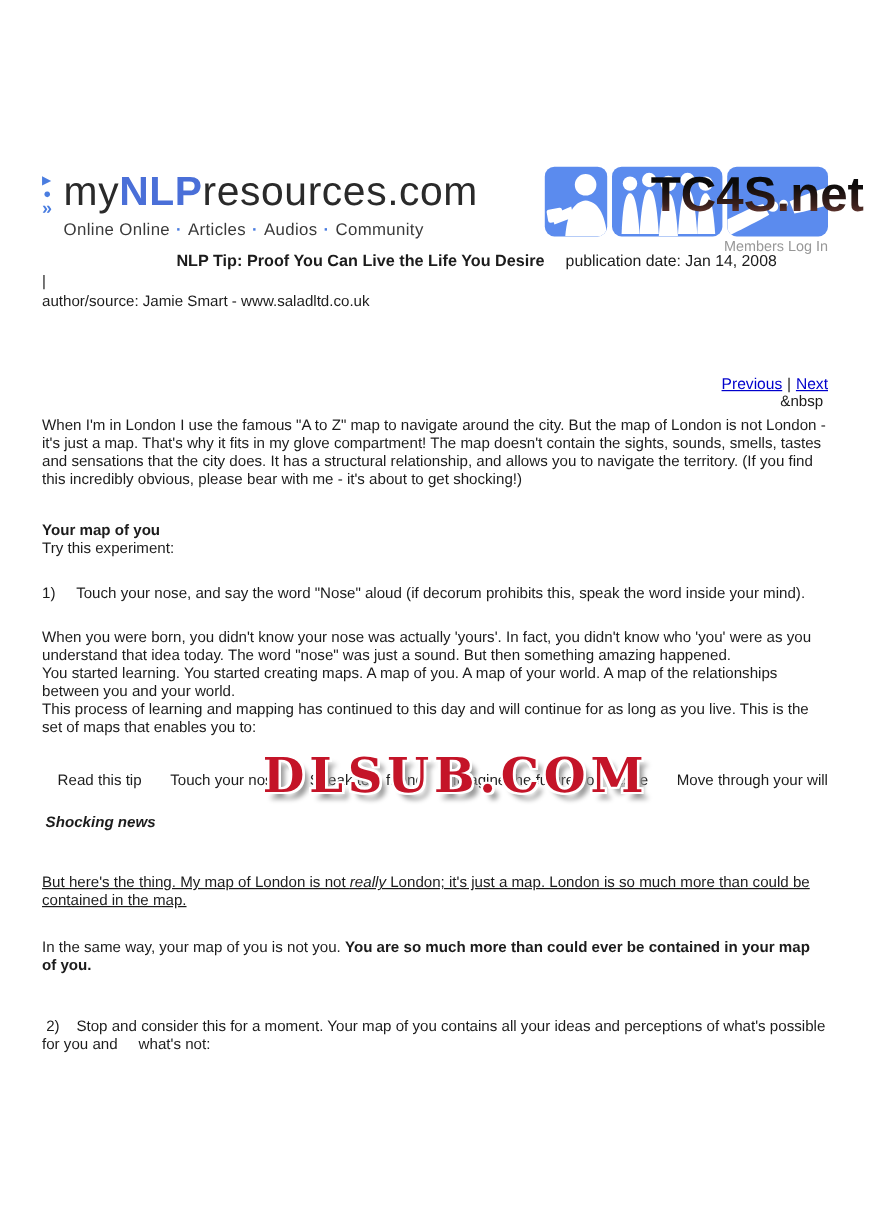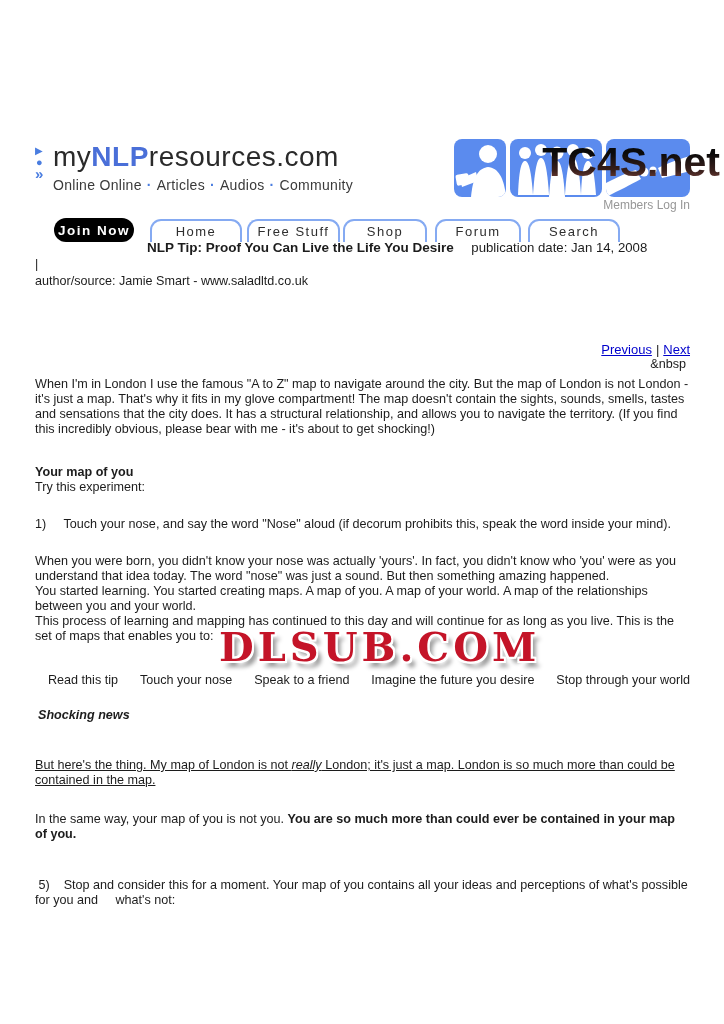--- a/index.html
+++ b/index.html
@@ -32,21 +32,21 @@
   }
 
   
   header { margin: 139px 34px 0 35px; }
   .logo-row { display: flex; justify-content: space-between; align-items: flex-start; }
   .logo-left { display: flex; margin-top: 4px; }
   .logo-icon { display: flex; flex-direction: column; align-items: flex-start; width: 18px; color: #4a7de0; line-height: 1; padding-top: 3px; }
   .gi.play { font-size: 10px; }
   .gi.dot  { font-size: 11px; margin: 1px 0 0 1px; }
   .gi.ff   { font-size: 15px; font-weight: bold; margin-top: -2px; }
-  .logo-text { font-size: 28px; letter-spacing: 0.5px; color: #2a2a2a; line-height: 1; }
+  .logo-text { font-size: 34px; letter-spacing: 0.5px; color: #2a2a2a; line-height: 1; }
   .logo-text .lh { color: #4a6fd8; font-weight: bold; }
   .tagline { margin-top: 6px; font-size: 14px; color: #3a3a3a; letter-spacing: 0.3px; }
   .tagline .tsep { color: #4a7de0; font-weight: bold; margin: 0 5px; }
 
   .logo-right { display: flex; flex-direction: column; align-items: flex-end; }
   .img-row { display: flex; gap: 4px; }
   .imgbox { background: #5b8bee; border-radius: 8px; height: 58px; overflow: hidden; }
   .imgbox.b1 { width: 52px; }
   .imgbox.b2 { width: 92px; }
   .imgbox.b3 { width: 84px; }
@@ -159,28 +159,20 @@
                 <circle cx="38" cy="33" r="4.5"></circle>
                 <circle cx="47" cy="31" r="3.5"></circle>
               </g>
             </svg>
           </div>
         </div>
         <div class="members">Members Log In</div>
       </div>
     </div>
 
-    <nav class="nav-row">
-      <div class="join">Join Now</div>
-      <div class="tab t0">Home</div>
-      <div class="tab t1">Free Stuff</div>
-      <div class="tab t2">Shop</div>
-      <div class="tab t3">Forum</div>
-      <div class="tab t4">Search</div>
-    </nav>
   </header>
 
   <main>
     <div class="title-line">
       <span class="atitle">NLP Tip: Proof You Can Live the Life You Desire</span>
       <span class="pubdate">publication date: Jan 14, 2008</span>
     </div>
     <div class="pipe">|</div>
     <div class="author">author/source: Jamie Smart - www.saladltd.co.uk</div>
 
@@ -200,27 +192,27 @@
       <div>When you were born, you didn't know your nose was actually 'yours'. In fact, you didn't know who 'you' were as you understand that idea today. The word "nose" was just a sound. But then something amazing happened.</div>
       <div>You started learning. You started creating maps. A map of you. A map of your world. A map of the relationships between you and your world.</div>
       <div>This process of learning and mapping has continued to this day and will continue for as long as you live. This is the set of maps that enables you to:</div>
     </div>
 
     <div class="cap-row">
       <span>Read this tip</span>
       <span>Touch your nose</span>
       <span>Speak to a friend</span>
       <span>Imagine the future you desire</span>
-      <span>Stop through your world</span>
+      <span>Move through your will</span>
     </div>
 
     <h3 class="h2">Shocking news</h3>
 
     <p class="para p3"><span>But here's the thing. My map of London is not </span><em>really</em><span> London; it's just a map. London is so much more than could be contained in the map.</span></p>
 
     <p class="para p4"><span>In the same way, your map of you is not you. </span><strong>You are so much more than could ever be contained in your map of you.</strong></p>
 
-    <p class="para prewrap item2"> 5)    Stop and consider this for a moment. Your map of you contains all your ideas and perceptions of what's possible for you and     what's not:</p>
+    <p class="para prewrap item2"> 2)    Stop and consider this for a moment. Your map of you contains all your ideas and perceptions of what's possible for you and     what's not:</p>
   </main>
 
   <div class="wm-center">DLSUB.COM</div>
 
 </div>
 
 </body></html>

